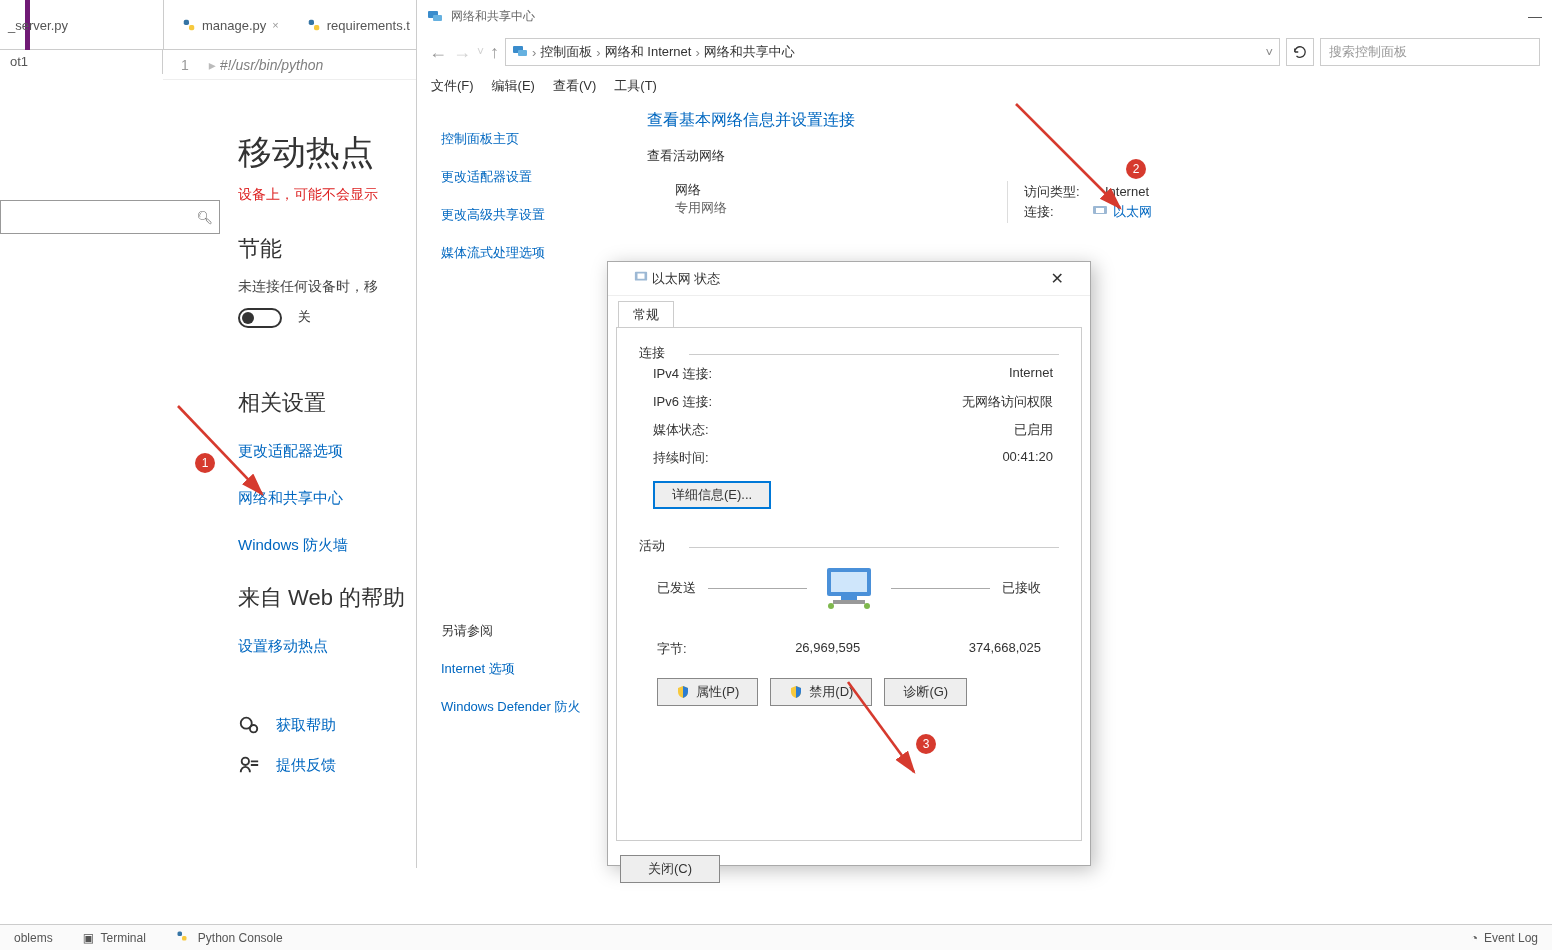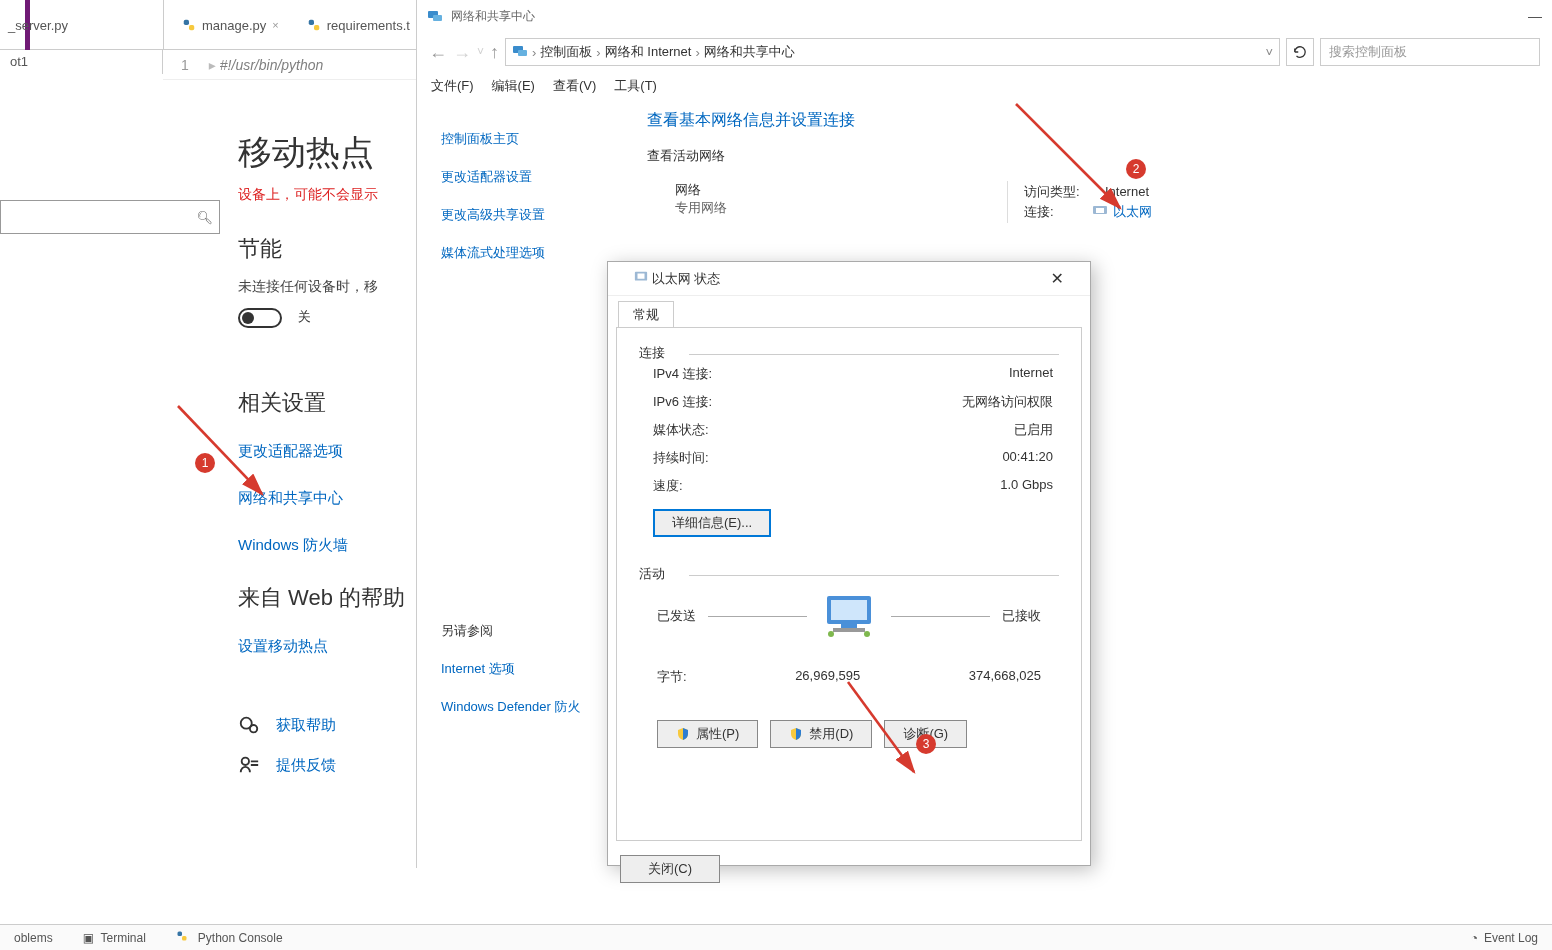--- a/index.html
+++ b/index.html
@@ -68,21 +68,21 @@
   .dlg hr.gline { border: none; border-top: 1px solid #ccc; margin-left: 50px; margin-top: -8px; margin-bottom: 10px; }
   .dlg .kv { display: flex; justify-content: space-between; font-size: 13px; color: #333; margin: 10px 0; padding-left: 14px; padding-right: 6px; }
   .dlg .btn { display: inline-flex; align-items: center; justify-content: center; height: 28px; border: 1px solid #888; background: #eee; font-size: 13px; padding: 0 18px; gap: 6px; cursor: pointer; }
   .dlg .btn.highlight { border: 1px solid #0078d7; box-shadow: inset 0 0 0 1px #0078d7; }
   .shield { width: 14px; height: 14px; display: inline-block; }
   .activity { display: flex; align-items: center; justify-content: space-between; padding: 0 18px; margin-top: 18px; }
   .activity .pc-icon { width: 60px; height: 44px; }
   .activity .aline { flex: 1; border-top: 1px solid #aaa; margin: 0 12px; }
   .activity .alabel { font-size: 13px; }
   .bytes-row { display: flex; justify-content: space-between; padding: 0 18px; margin-top: 30px; font-size: 13px; }
-  .dlg .btn-row { display: flex; gap: 12px; padding: 0 18px; margin-top: 34px; }
+  .dlg .btn-row { display: flex; gap: 12px; padding: 0 18px; margin-top: 20px; }
   .dlg .footer { display: flex; padding: 6px 12px; }
   .dlg .footer .btn { width: 100px; }
 
   
   .badge { position: absolute; width: 20px; height: 20px; border-radius: 50%; background: #d63a2e; color: #fff; font-size: 12px; display: flex; align-items: center; justify-content: center; z-index: 100; }
   .arrow-svg { position: absolute; z-index: 99; pointer-events: none; }
 
   
   .ide-bottom { position: absolute; left: 0; bottom: 0; right: 0; height: 26px; border-top: 1px solid #ccc; display: flex; align-items: center; gap: 30px; padding: 0 14px; color: #555; font-size: 12px; background: #fafafa; }
   .ide-bottom .r { margin-left: auto; display: flex; align-items: center; gap: 6px; }
@@ -294,24 +294,20 @@
         <span>无网络访问权限</span>
       </div>
     <div class="kv">
         <span>媒体状态:</span>
         <span>已启用</span>
       </div>
     <div class="kv">
         <span>持续时间:</span>
         <span>00:41:20</span>
       </div>
-    <div class="kv">
-        <span>速度:</span>
-        <span>1.0 Gbps</span>
-      </div>
 
     <div style="margin:14px 0 10px 14px">
       <span class="btn highlight">
           <span>详细信息(E)...</span>
         </span>
     </div>
 
     <div style="height:18px"></div>
     <div class="group-title">活动</div>
     <hr class="gline">

